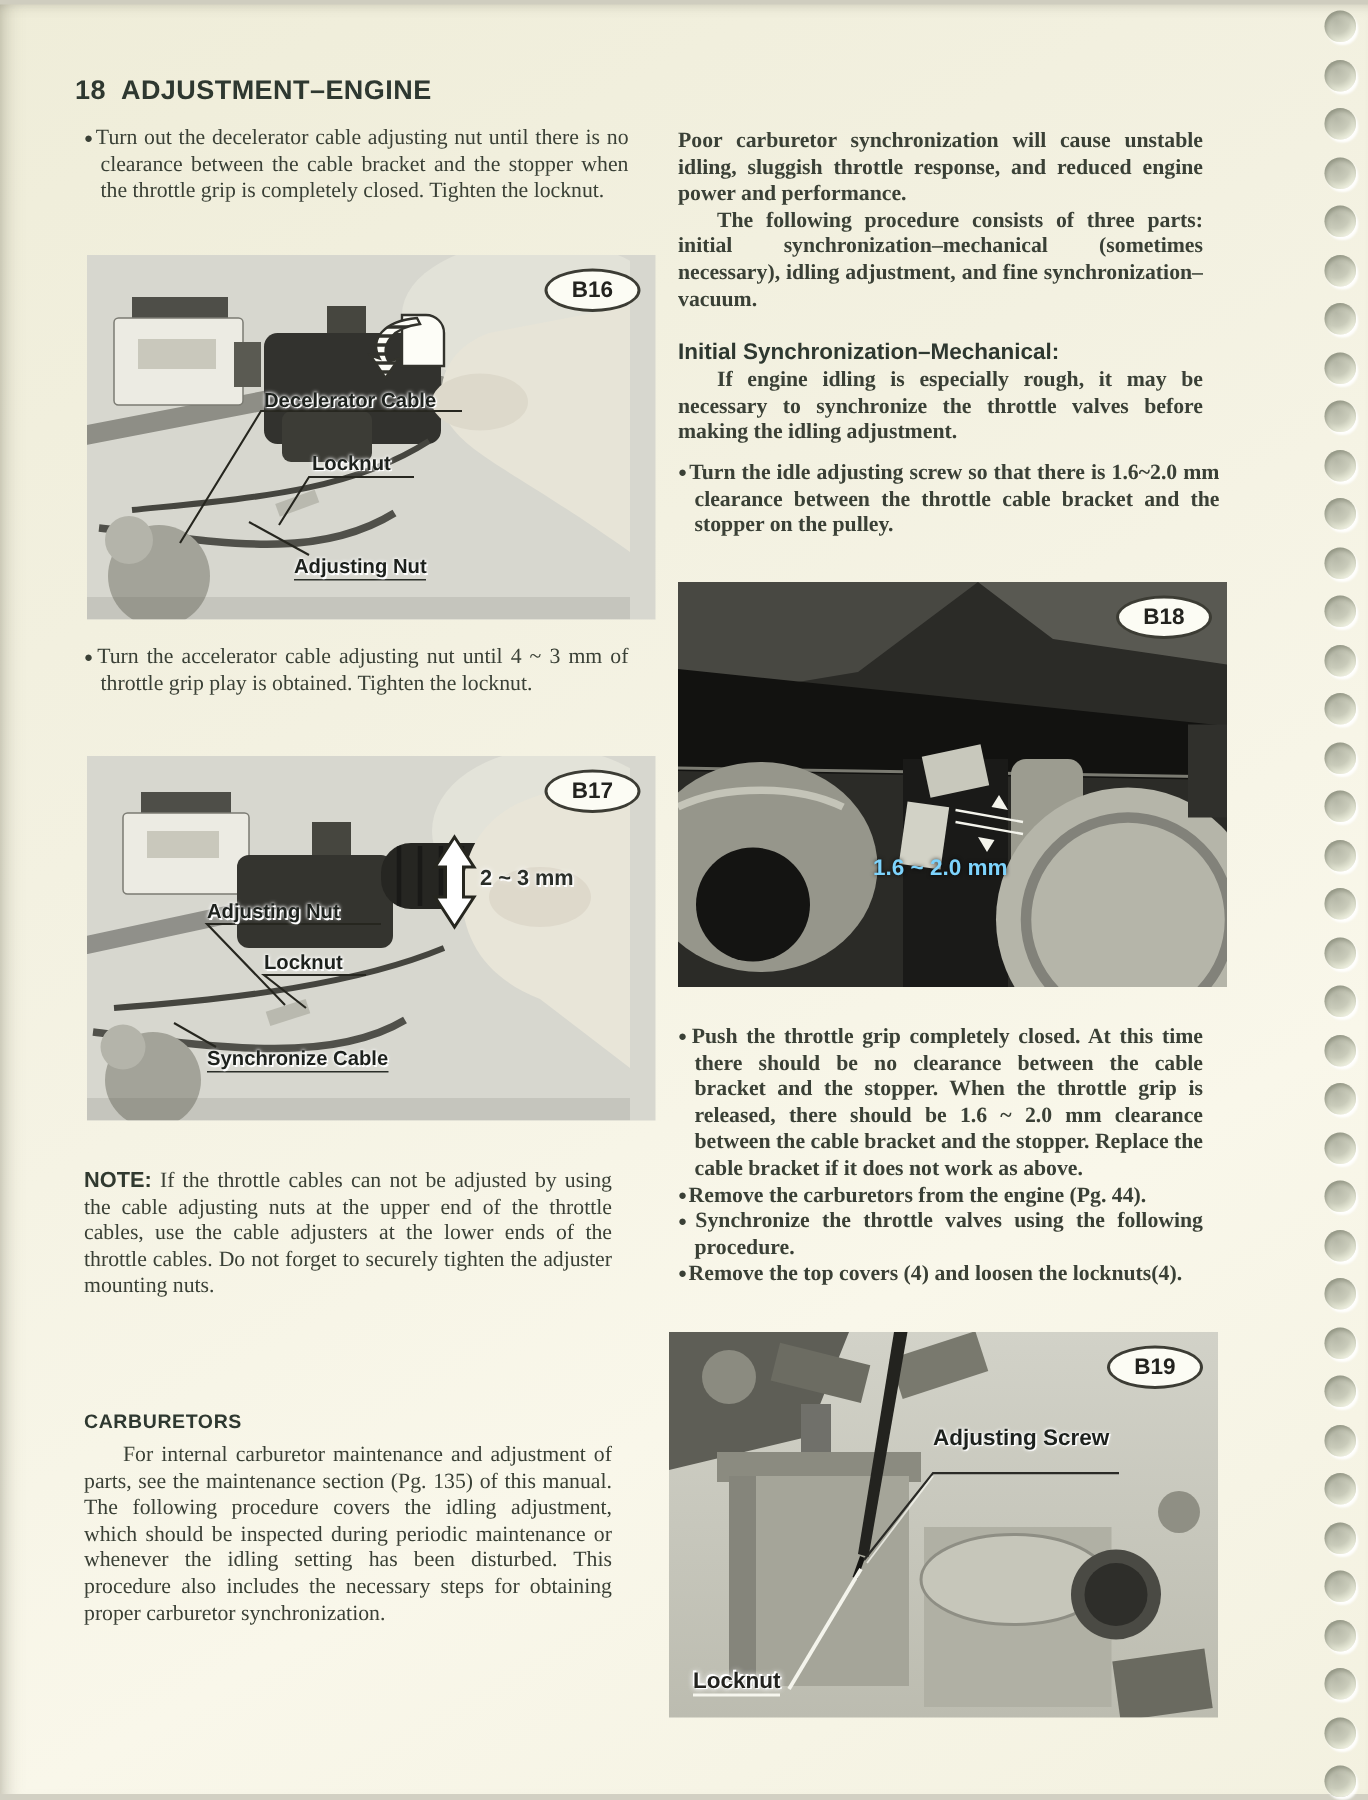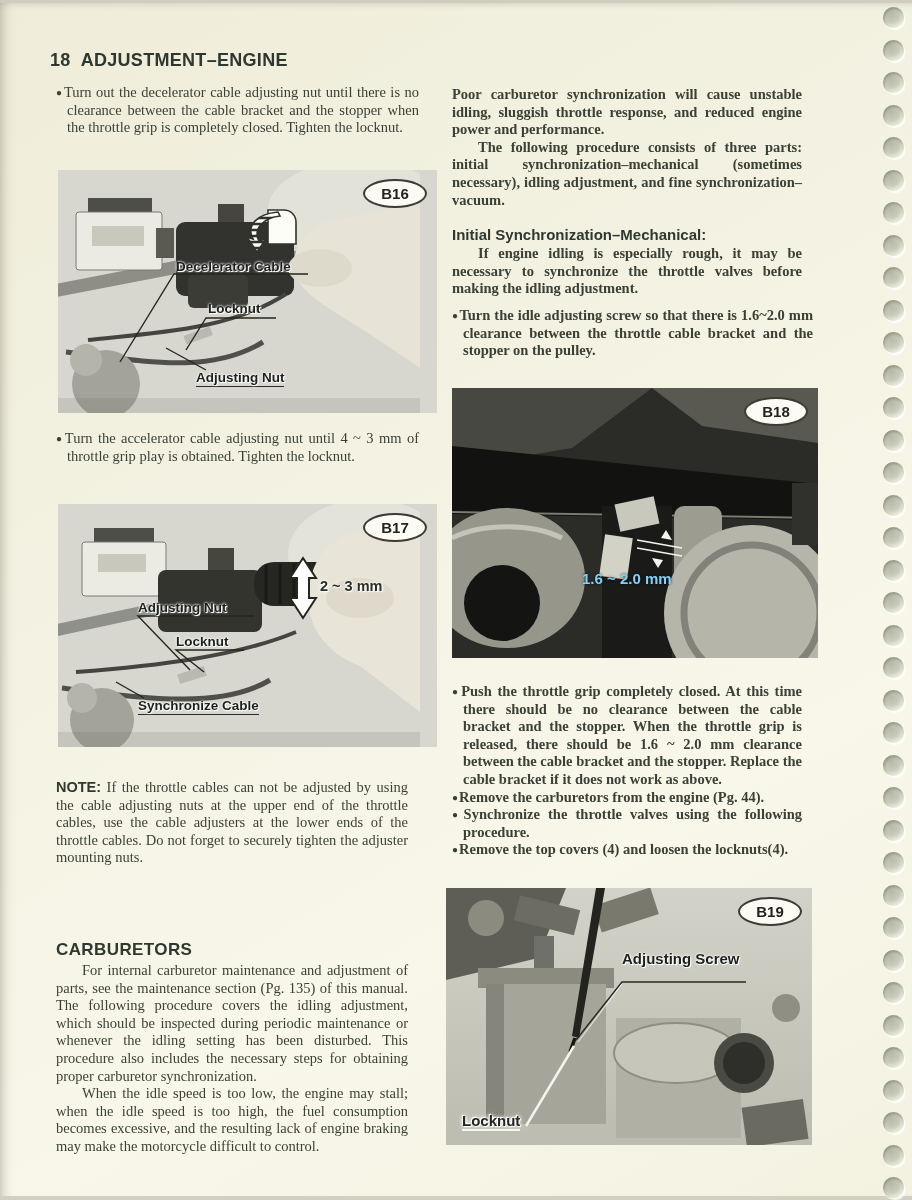--- a/index.html
+++ b/index.html
@@ -18,21 +18,21 @@
 
   .body-text{font-size:14.5px;line-height:17.6px;text-align:justify;color:#3a4036;}
   .abs{position:absolute;}
   .col-l{left:56px;width:352px;}
   .col-r{left:452px;width:350px;font-weight:bold;}
   .bullet{padding-left:11px;text-indent:-11px;margin:0;}
   .bullet .dot{font-size:10px;vertical-align:1px;margin-right:1px;}
   .indent{text-indent:26px;margin:0;}
   .noindent{text-indent:0;margin:0;}
   .note-label{font-family:"Liberation Sans",sans-serif;font-weight:bold;color:#30392f;}
-  .sec-head{font-family:"Liberation Sans",sans-serif;font-weight:bold;font-size:17px;color:#2e3830;letter-spacing:.4px;}
+  .sec-head{font-family:"Liberation Sans",sans-serif;font-weight:bold;font-size:13px;color:#2e3830;letter-spacing:.4px;}
   .sub-head{font-family:"Liberation Sans",sans-serif;font-weight:bold;font-size:15px;color:#2e3830;}
 
   .fig{position:absolute;overflow:hidden;}
   .fig svg{position:absolute;left:0;top:0;}
   .fig-light{background:#d7d7cf;padding-left:17px;}
   .fig-dark{background:#2b2b27;text-align:right;}
   .badge{
     position:absolute;top:9px;right:10px;width:60px;height:25px;border-radius:50%;
     background:#fcfcf4;border:2px solid #3c3c34;display:flex;align-items:center;justify-content:center;
     font-family:"Liberation Sans",sans-serif;font-weight:bold;font-size:15px;color:#23231f;z-index:5;
@@ -177,21 +177,20 @@
     <div class="plabel" style="left:118px;top:130px;">Locknut</div>
     <div class="plabel ul" style="left:80px;top:194px;">Synchronize Cable</div>
     <div class="ann-dark" style="left:262px;top:74px;">2 ~ 3 mm</div>
   </div>
 
   <p class="abs col-l body-text noindent" style="top:779px;"><span class="note-label">NOTE:</span><span>  If the throttle cables can not be adjusted by using the cable adjusting nuts at the upper end of the throttle cables, use the cable adjusters at the lower ends of the throttle cables.  Do not forget to securely tighten the adjuster mounting nuts.</span></p>
 
   <div class="abs col-l sec-head" style="top:940px;">CARBURETORS</div>
   <div class="abs col-l body-text" style="top:962px;">
     <p class="indent">For internal carburetor maintenance and adjustment of parts, see the maintenance section (Pg. 135) of this manual.  The following procedure covers the idling adjustment, which should be inspected during periodic maintenance or whenever the idling setting has been disturbed.  This procedure also includes the necessary steps for obtaining proper carburetor synchronization.</p>
-    <p class="indent">When the idle speed is too low, the engine may stall; when the idle speed is too high, the fuel consumption becomes excessive, and the resulting lack of engine braking may make the motorcycle difficult to control.</p>
   </div>
 
   <div class="abs col-r body-text" style="top:86px;">
     <p class="noindent">Poor carburetor synchronization will cause unstable idling, sluggish throttle response, and reduced engine power and performance.</p>
     <p class="indent">The following procedure consists of three parts: initial synchronization–mechanical (sometimes necessary), idling adjustment, and fine synchronization–vacuum.</p>
   </div>
 
   <div class="abs col-r sub-head" style="top:226px;">Initial Synchronization–Mechanical:</div>
   <p class="abs col-r body-text indent" style="top:245px;">If engine idling is especially rough, it may be necessary to synchronize the throttle valves before making the idling adjustment.</p>
 

